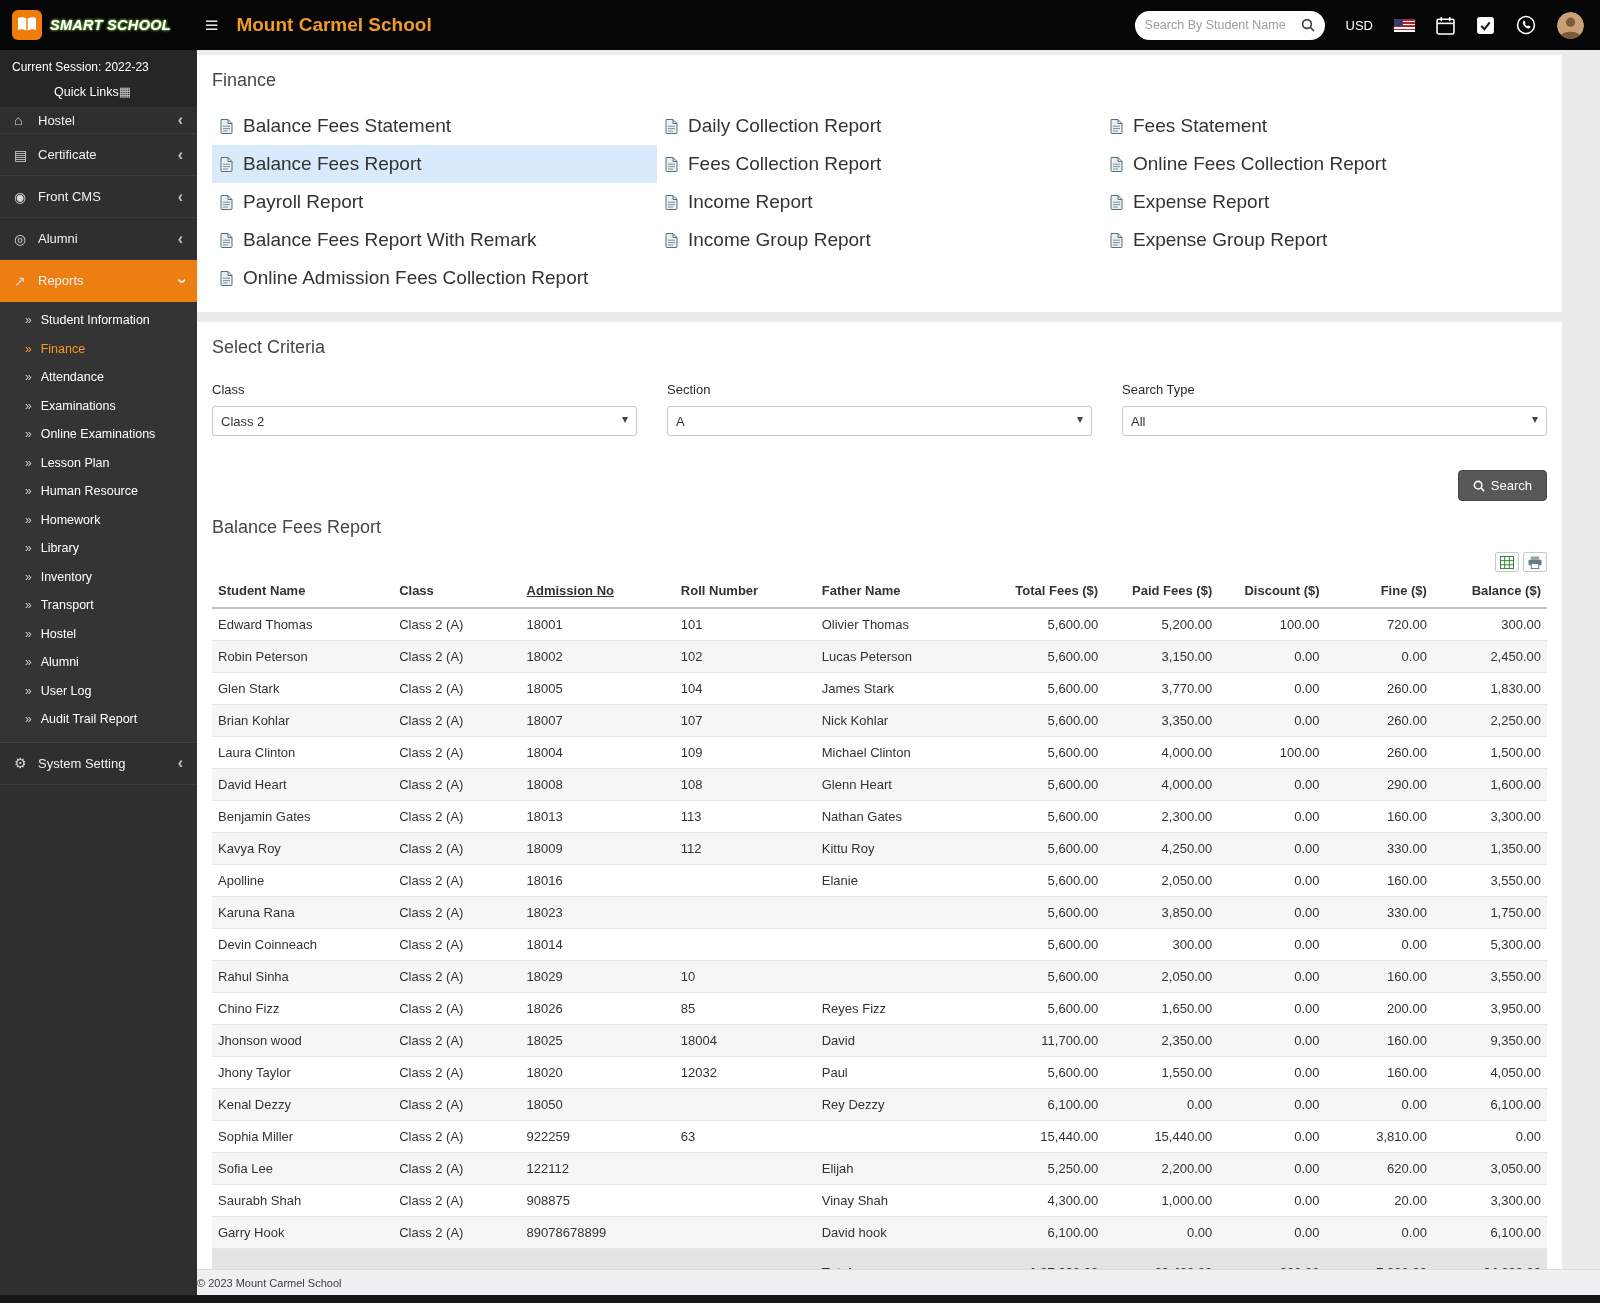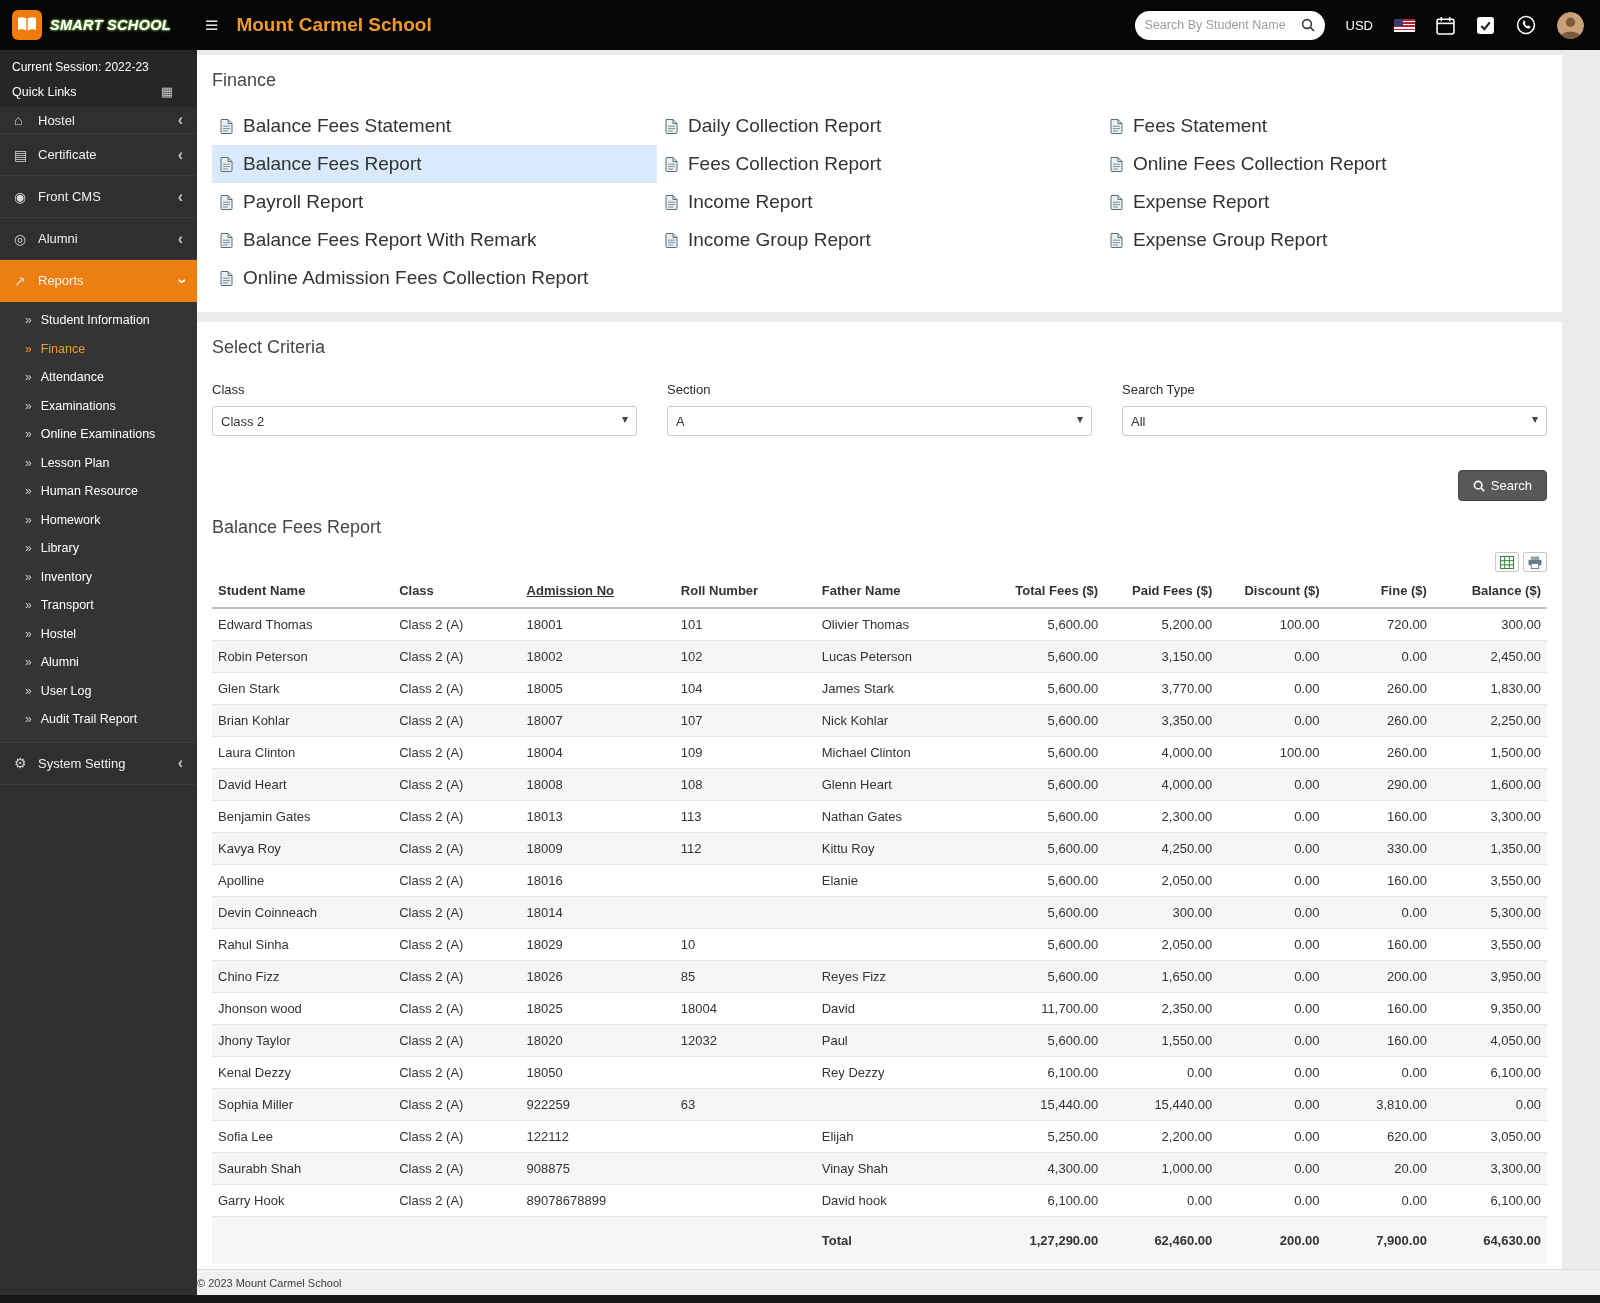--- a/index.html
+++ b/index.html
@@ -26,21 +26,21 @@
 
   
   .body-row{flex:1;display:flex;min-height:0}
   .sidebar{width:197px;background:#2f2f2f;flex:0 0 auto;color:#e6e6e6;overflow:hidden;display:flex;flex-direction:column}
   .main{flex:1;display:flex;flex-direction:column;background:#ebebeb;min-width:0}
   .content{flex:1;overflow:hidden;padding:5px 38px 0 0}
 
   
   .session-block{background:#262626;padding:10px 12px 8px}
   .session-line{font-size:12px;color:#fff;margin-bottom:10px}
-  .quick-links{display:flex;justify-content:space-between;align-items:center;font-size:12.5px;color:#fff;cursor:pointer}
+  .quick-links{display:flex;justify-content:center;align-items:center;font-size:12.5px;color:#fff;cursor:pointer}
   .ql-icon{color:#c6c6c6;font-size:13px;margin-right:12px}
   .menu-item{display:flex;align-items:center;height:42px;padding:0 14px;font-size:13px;color:#f1f1f1;border-bottom:1px solid rgba(255,255,255,.06);cursor:pointer}
   .menu-item.clipped{height:27px;overflow:hidden}
   .mi-icon{width:24px;font-size:14px;color:#d8d8d8;flex:0 0 auto}
   .mi-label{flex:1}
   .mi-chevron{font-size:16px;color:#c2c2c2;font-weight:bold;line-height:1}
   .menu-item.active{background:#ed7e12;border-bottom-color:transparent}
   .menu-item.active .mi-chevron{transform:rotate(-90deg);color:#fff}
   .submenu{background:#343434;padding:4px 0 8px;border-bottom:1px solid rgba(255,255,255,.06)}
   .submenu-item{display:flex;align-items:center;height:28.5px;padding-left:25px;font-size:12.5px;color:#fff;cursor:pointer}
@@ -527,20 +527,32 @@
                   <td>18016</td>
                   <td></td>
                   <td>Elanie</td>
                   <td class="num">5,600.00</td>
                   <td class="num">2,050.00</td>
                   <td class="num">0.00</td>
                   <td class="num">160.00</td>
                   <td class="num">3,550.00</td>
                 </tr>
                 <tr>
+                  <td>Karuna Rana</td>
+                  <td>Class 2 (A)</td>
+                  <td>18023</td>
+                  <td></td>
+                  <td></td>
+                  <td class="num">5,600.00</td>
+                  <td class="num">3,850.00</td>
+                  <td class="num">0.00</td>
+                  <td class="num">330.00</td>
+                  <td class="num">1,750.00</td>
+                </tr>
+                <tr>
                   <td>Devin Coinneach</td>
                   <td>Class 2 (A)</td>
                   <td>18014</td>
                   <td></td>
                   <td></td>
                   <td class="num">5,600.00</td>
                   <td class="num">300.00</td>
                   <td class="num">0.00</td>
                   <td class="num">0.00</td>
                   <td class="num">5,300.00</td>

